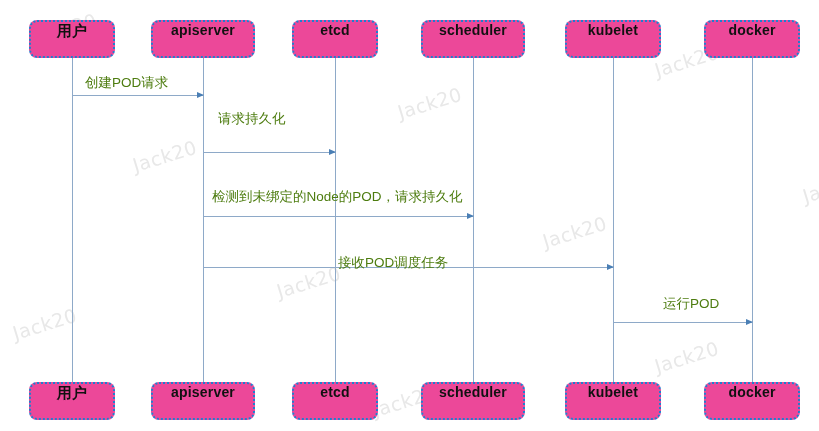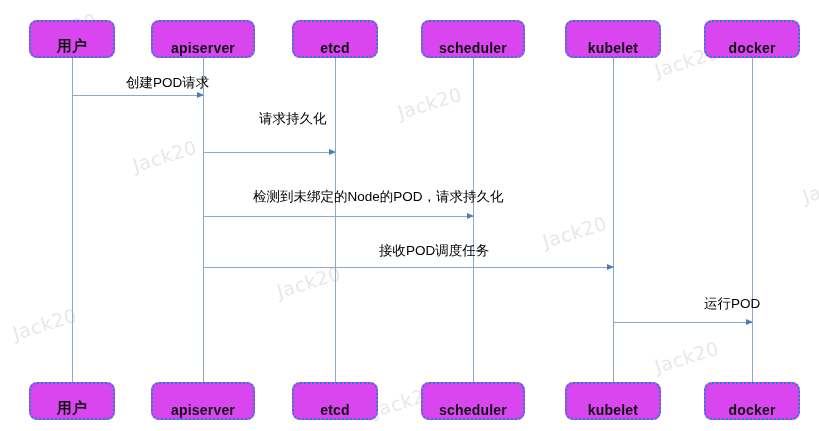--- a/index.html
+++ b/index.html
@@ -40,23 +40,23 @@
     background: #8ea9c8;
   }
 
   
   .actor {
     position: absolute;
     box-sizing: border-box;
     height: 38px;
     border: 2px dotted #1f7fd0;
     border-radius: 8px;
-    background: #d946ef;
+    background: #ec4899;
     display: flex;
-    align-items: flex-end;
+    align-items: flex-start;
     justify-content: center;
     color: #111111;
     font-size: 14px;
     font-weight: bold;
     font-family: "Liberation Sans", "DejaVu Sans", sans-serif;
     letter-spacing: 0.2px;
   }
   .actor.cjk { font-size: 15px; }
 
   
@@ -70,26 +70,25 @@
     right: -1px;
     top: -3.5px;
     width: 0;
     height: 0;
     border-top: 3.5px solid transparent;
     border-bottom: 3.5px solid transparent;
     border-left: 7px solid #4a7fb5;
   }
   .msg-label {
     position: absolute;
-    color: #000000;
+    color: #4d7c0f;
     font-size: 13.5px;
     font-family: "Liberation Sans", "DejaVu Sans", sans-serif;
     white-space: nowrap;
     line-height: 1;
-    margin-left: 41px;
   }
 </style>
 </head>
 <body>
 
 <div id="canvas">
   <div id="watermark-layer">
       <div class="watermark" style="left: 30px; top: 28px;">Jack20</div>
       <div class="watermark" style="left: 130px; top: 155px;">Jack20</div>
       <div class="watermark" style="left: 395px; top: 102px;">Jack20</div>
@@ -158,19 +157,19 @@
         <span class="arrowhead"></span>
       </div>
       <div class="msg-label" style="left: 218px; top: 112px;">请求持久化</div>
       <div class="message" style="left: 203px; top: 216px; width: 270px;">
         <span class="arrowhead"></span>
       </div>
       <div class="msg-label" style="left: 212px; top: 190px;">检测到未绑定的Node的POD，请求持久化</div>
       <div class="message" style="left: 203px; top: 267px; width: 410px;">
         <span class="arrowhead"></span>
       </div>
-      <div class="msg-label" style="left: 338px; top: 244px; text-align: center;">接收POD调度任务</div>
+      <div class="msg-label" style="left: 338px; top: 256px; text-align: center;">接收POD调度任务</div>
       <div class="message" style="left: 613px; top: 322px; width: 139px;">
         <span class="arrowhead"></span>
       </div>
       <div class="msg-label" style="left: 663px; top: 297px;">运行POD</div>
     </div>
 </div>
 
 </body></html>

